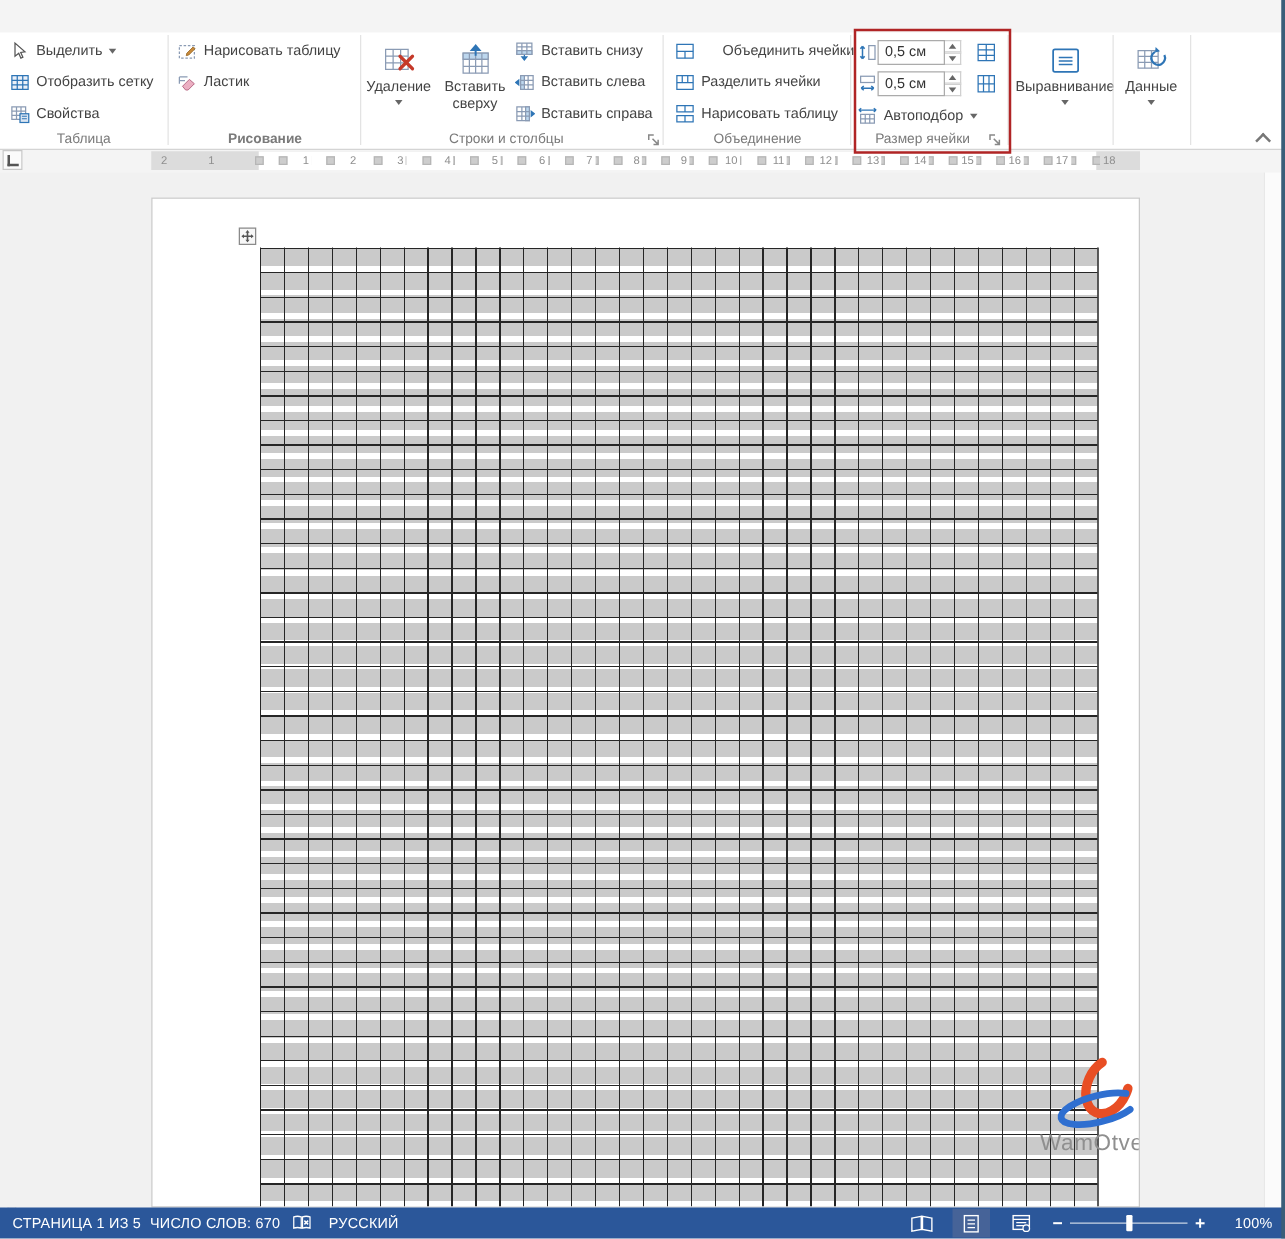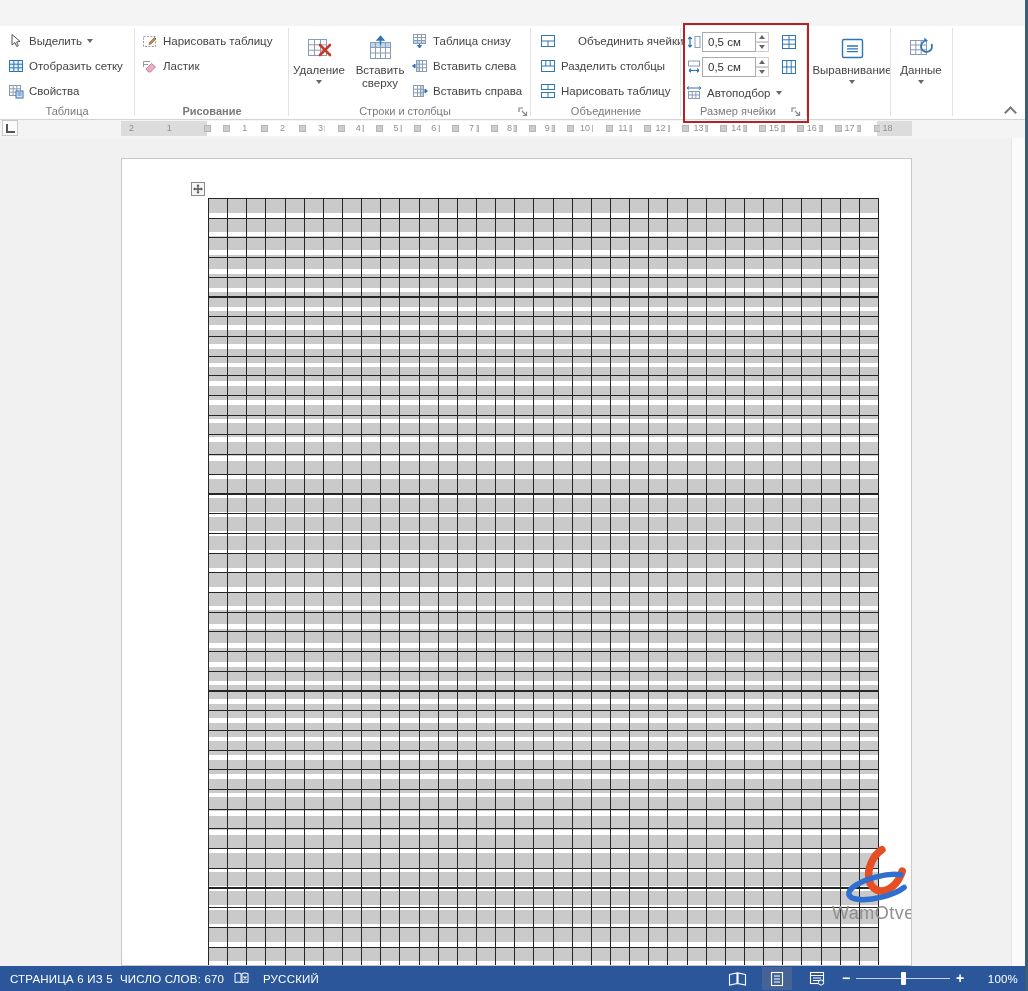--- a/index.html
+++ b/index.html
@@ -139,21 +139,21 @@
       <span class="blabel">Удаление</span>
       <i class="dd"></i>
     </div>
     <div class="sbtn" style="left:412px;top:4px;">
       <svg class="icon16" viewBox="0 0 16 16">
         <rect x="1.5" y="1.5" width="12" height="9" fill="#fff" stroke="#8A9BB4"></rect>
         <rect x="1.5" y="7.5" width="12" height="3" fill="#BDD7EE" stroke="#8A9BB4"></rect>
         <path d="M1.5 4.5 H13.5 M5.5 1.5 V10.5 M9.5 1.5 V10.5" stroke="#8A9BB4"></path>
         <path d="M7.5 11 V13 M7.5 15 L5.5 12.5 H9.5 Z" stroke="#2E75B6" fill="#2E75B6"></path>
       </svg>
-      <span>Таблица снизу</span>
+      <span>Вставить снизу</span>
     </div>
     <div class="sbtn" style="left:412px;top:29px;">
       <svg class="icon16" viewBox="0 0 16 16">
         <rect x="4.5" y="2.5" width="10" height="11" fill="#fff" stroke="#8A9BB4"></rect>
         <rect x="4.5" y="2.5" width="3" height="11" fill="#BDD7EE" stroke="#8A9BB4"></rect>
         <path d="M4.5 6.2 H14.5 M4.5 9.8 H14.5 M10.5 2.5 V13.5" stroke="#8A9BB4"></path>
         <path d="M3.5 8 H2.5 M0.5 8 L3 6 V10 Z" stroke="#2E75B6" fill="#2E75B6"></path>
       </svg>
       <span>Вставить слева</span>
     </div>
@@ -178,21 +178,21 @@
         <rect x="1.5" y="2.5" width="13" height="11" fill="#fff" stroke="#2E75B6"></rect>
         <path d="M1.5 8 H14.5 M8 8 V13.5" stroke="#2E75B6"></path>
       </svg>
       <span>Объединить ячейки</span>
     </div>
     <div class="sbtn" style="left:540px;top:29px;">
       <svg class="icon16" viewBox="0 0 16 16">
         <rect x="1.5" y="2.5" width="13" height="11" fill="#fff" stroke="#2E75B6"></rect>
         <path d="M1.5 8 H14.5 M5.8 2.5 V8 M10.2 2.5 V8" stroke="#2E75B6"></path>
       </svg>
-      <span>Разделить столбцы</span>
+      <span>Разделить ячейки</span>
     </div>
     <div class="sbtn" style="left:540px;top:54px;">
       <svg class="icon16" viewBox="0 0 16 16">
         <rect x="1.5" y="1.5" width="13" height="5" fill="#fff" stroke="#2E75B6"></rect>
         <rect x="1.5" y="9.5" width="13" height="5" fill="#fff" stroke="#2E75B6"></rect>
         <path d="M8 1.5 V6.5 M8 9.5 V14.5" stroke="#2E75B6"></path>
       </svg>
       <span>Нарисовать таблицу</span>
     </div>
     <div class="grouplabel" style="left:540px;width:132px;">Объединение</div>
@@ -418,21 +418,21 @@
           <ellipse cx="64" cy="26" rx="16" ry="23" transform="rotate(24 64 26)" fill="none" stroke="#E84E24" stroke-width="7.5" stroke-linecap="round" stroke-dasharray="96 40" stroke-dashoffset="18"></ellipse>
           <ellipse cx="57" cy="44" rx="31" ry="10.5" transform="rotate(-14 57 44)" fill="none" stroke="#2F6FD0" stroke-width="5.5" stroke-linecap="round" stroke-dasharray="118 48" stroke-dashoffset="-10"></ellipse>
         </svg>
         <div class="wm">WamOtvet.ru</div>
       </div>
     </div>
     <div class="scrollstrip"></div>
   </div>
 
   <div class="status">
-    <div class="sitem" style="left:10px;">СТРАНИЦА 6 ИЗ 5</div>
+    <div class="sitem" style="left:10px;">СТРАНИЦА 1 ИЗ 5</div>
     <div class="sitem" style="left:120px;">ЧИСЛО СЛОВ: 670</div>
     <div class="sitem" style="left:233px;">
       <svg width="17" height="17" viewBox="0 0 17 17">
         <path d="M2 3.5 Q5 2.5 8 3.5 V12.5 Q5 11.5 2 12.5 Z" fill="none" stroke="#fff" stroke-width="1"></path>
         <path d="M15 3.5 Q12 2.5 9 3.5 V12.5 Q12 11.5 15 12.5 Z" fill="none" stroke="#fff" stroke-width="1"></path>
         <path d="M10.5 6.5 L13.5 9.5 M13.5 6.5 L10.5 9.5" stroke="#fff" stroke-width="1.2"></path>
       </svg>
     </div>
     <div class="sitem" style="left:263px;">РУССКИЙ</div>
 

